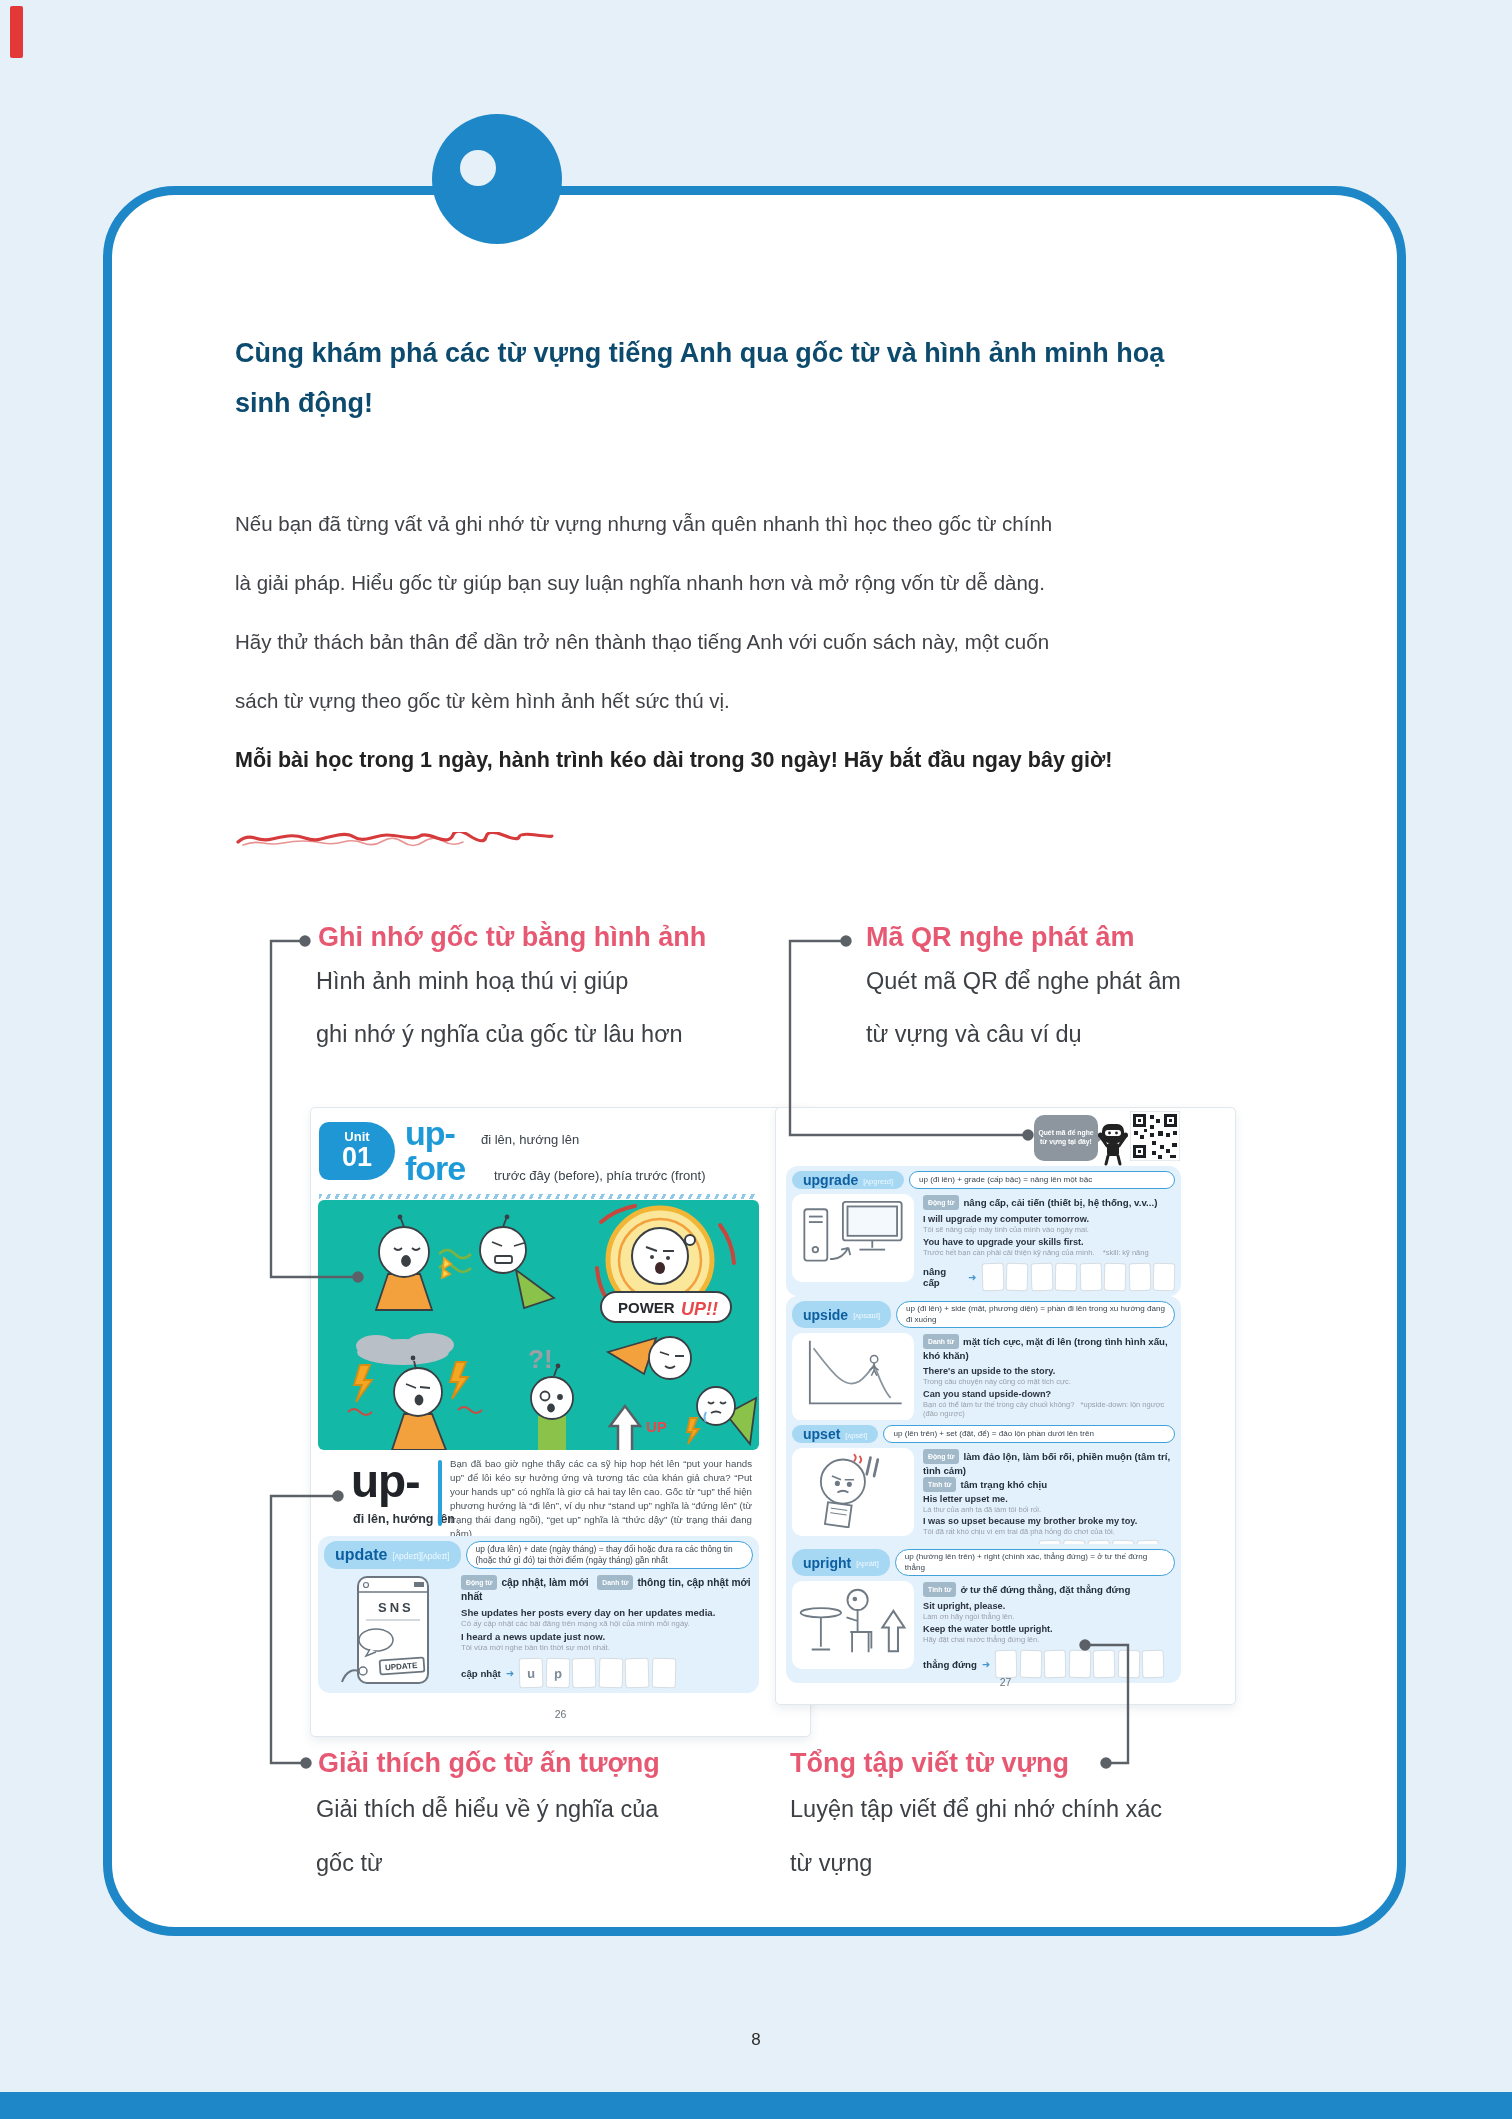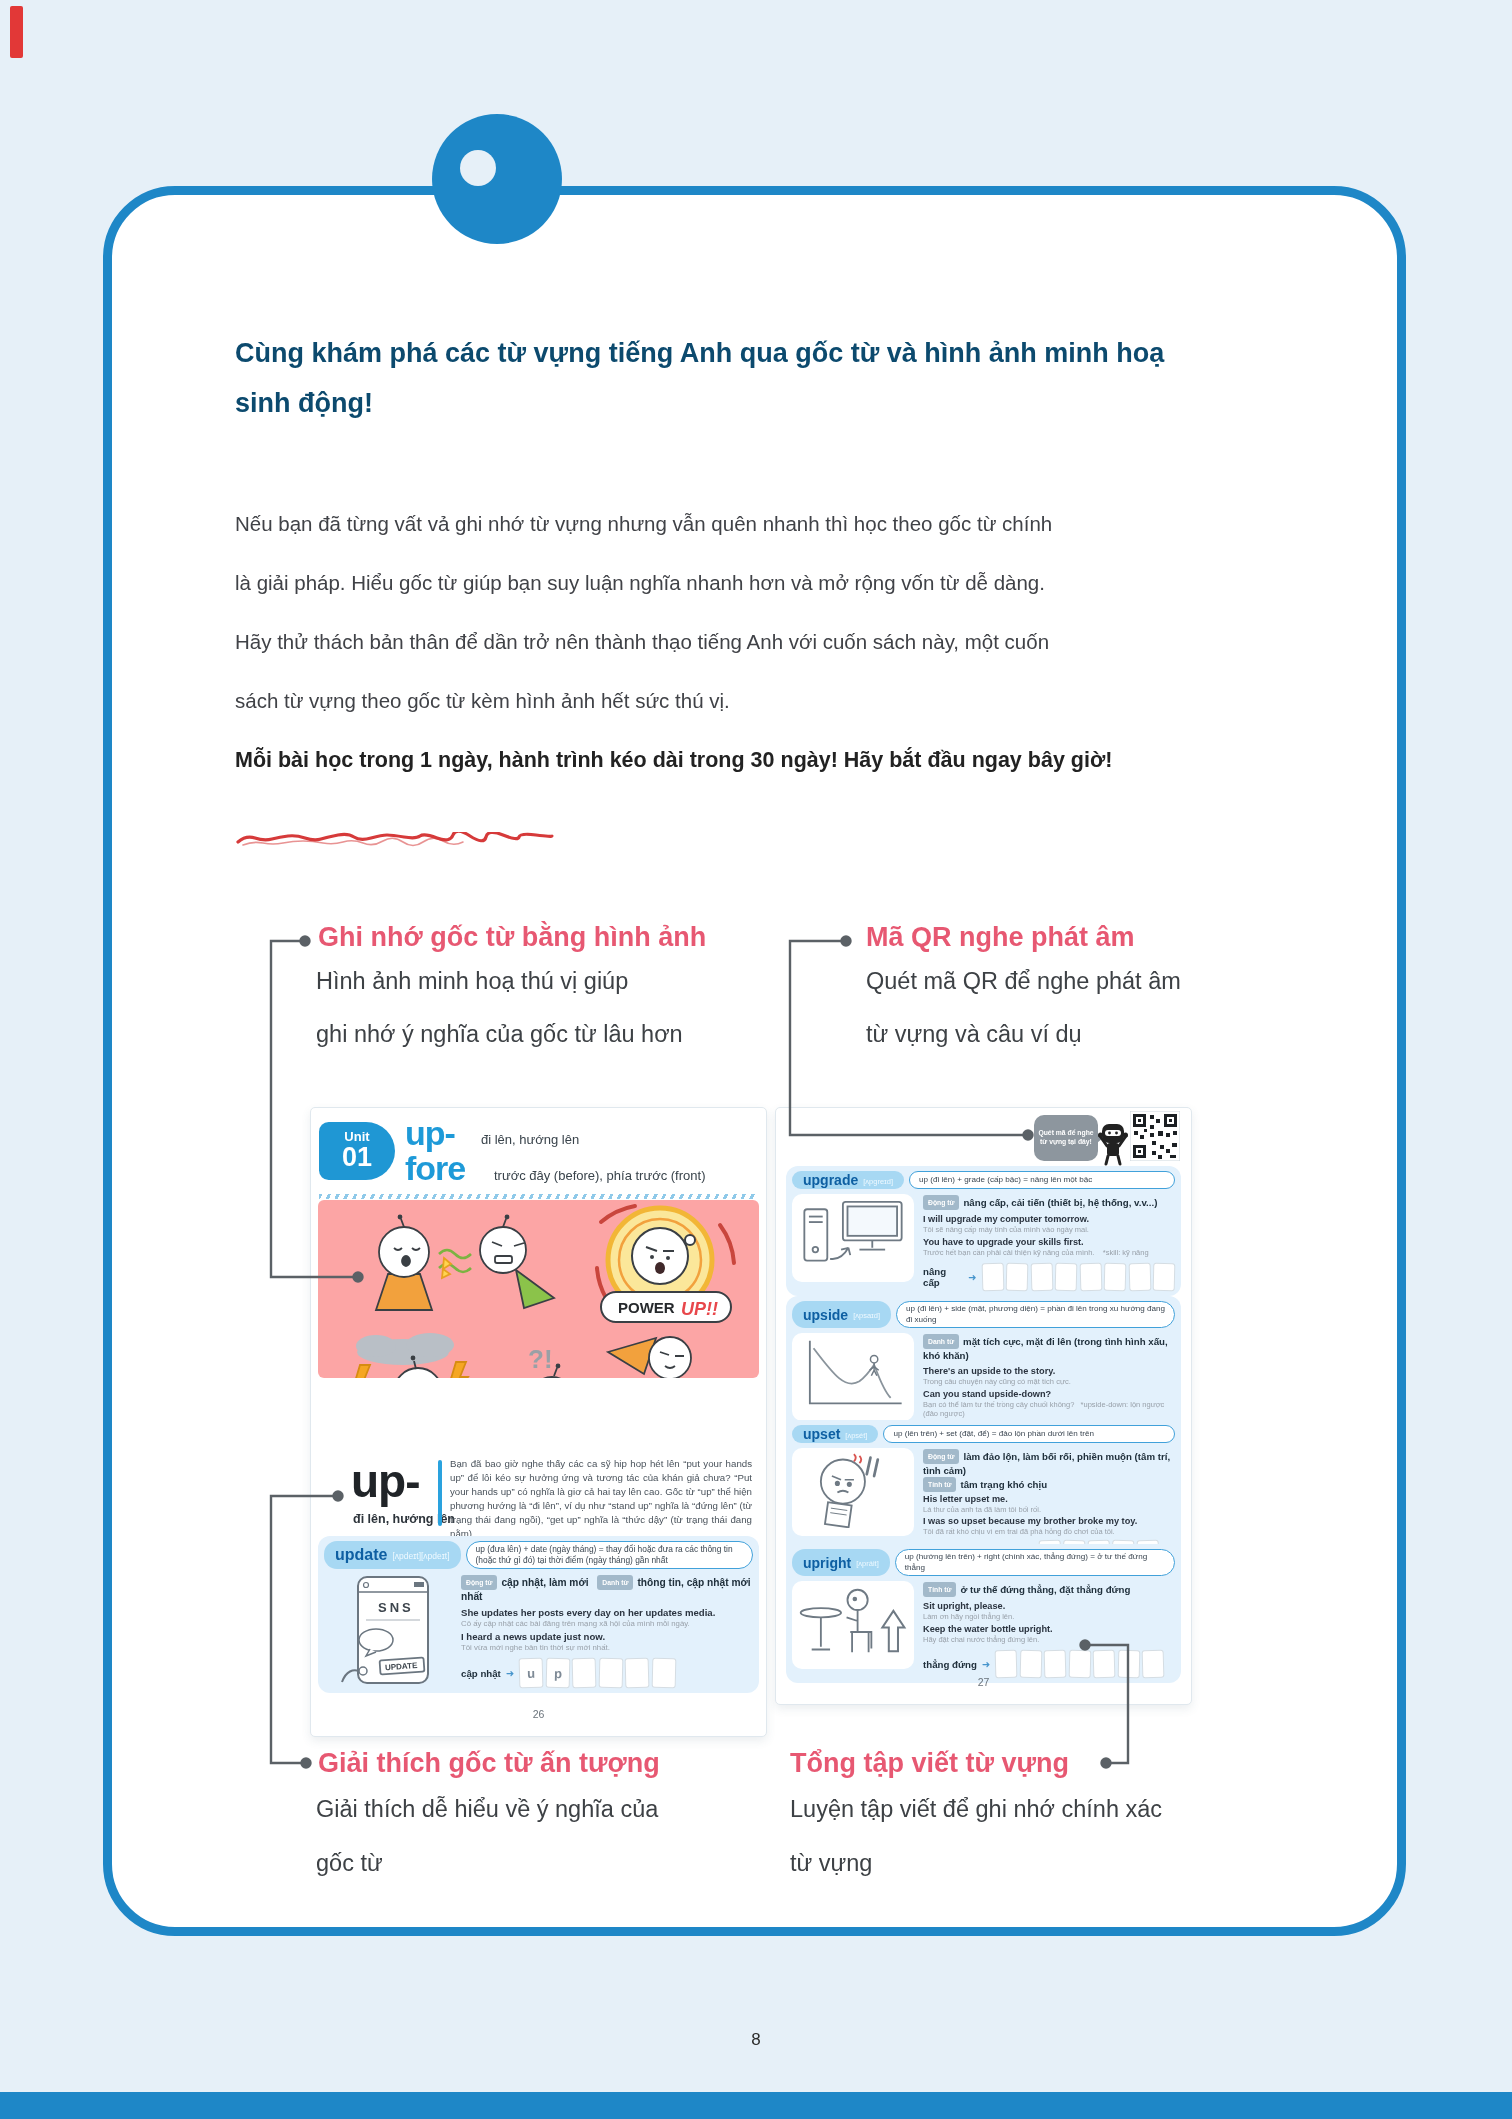--- a/index.html
+++ b/index.html
@@ -22,33 +22,33 @@
   .h-line{position:absolute;left:235px;white-space:nowrap;font-size:27px;font-weight:800;color:#0c4a6e;}
   .p-line{position:absolute;left:235px;white-space:nowrap;font-size:20.5px;color:#404247;}
   .cta{position:absolute;left:235px;top:748px;white-space:nowrap;font-size:21.5px;font-weight:800;color:#222;}
 
   
   .co-title{position:absolute;font-size:27px;font-weight:800;color:#e75872;white-space:nowrap;}
   .co-line{position:absolute;font-size:23.5px;color:#3d4145;white-space:nowrap;}
 
   
   .page{position:absolute;background:#fff;border:1px solid #e0e8ee;border-radius:5px;
-        box-shadow:0 4px 10px rgba(60,85,110,.10);}
+        box-shadow:0 4px 10px rgba(60,85,110,.10);padding-left:44px;}
   .pagenum{position:absolute;left:0;right:0;text-align:center;font-size:10.5px;color:#6a737b;}
 
   
   .unit-badge{position:absolute;left:8px;top:14px;width:76px;height:58px;background:#1f97d4;color:#fff;
               border-radius:10px 30px 30px 10px;text-align:center;}
   .unit-badge .u{display:block;font-size:13px;font-weight:700;margin-top:7px;}
   .unit-badge .n{display:block;font-size:27px;font-weight:800;line-height:26px;}
   .root-word{position:absolute;font-size:34px;font-weight:800;color:#1e9ad8;letter-spacing:-1px;white-space:nowrap;}
   .root-mean{position:absolute;font-size:13px;color:#39434b;white-space:nowrap;}
   .dashed-sep{position:absolute;left:8px;top:86px;width:438px;height:5px;
               background:repeating-linear-gradient(115deg,#8ec9e9 0 3px,transparent 3px 8px);}
-  .illo-panel{position:absolute;left:7px;top:92px;width:441px;height:178px;background:#fca5a5;border-radius:6px;overflow:hidden;}
+  .illo-panel{position:absolute;left:7px;top:92px;width:441px;height:250px;background:#14b8a6;border-radius:6px;overflow:hidden;}
 
   
   .explain-word{position:absolute;left:40px;top:346px;font-size:46px;font-weight:800;color:#202428;letter-spacing:-1px;}
   .explain-caption{position:absolute;left:42px;top:404px;font-size:12.5px;font-weight:700;color:#2c333a;}
   .explain-vline{position:absolute;left:127px;top:352px;width:4px;height:66px;background:#2aa2de;border-radius:2px;}
   .explain-text{position:absolute;left:139px;top:349px;width:302px;font-size:9.7px;line-height:13.9px;color:#49525b;text-align:justify;}
 
   
   .entry{position:absolute;left:10px;width:395px;background:#e3f1fc;border-radius:12px;box-sizing:border-box;padding:5px 6px;}
   .e-head{display:flex;gap:5px;align-items:stretch;}

